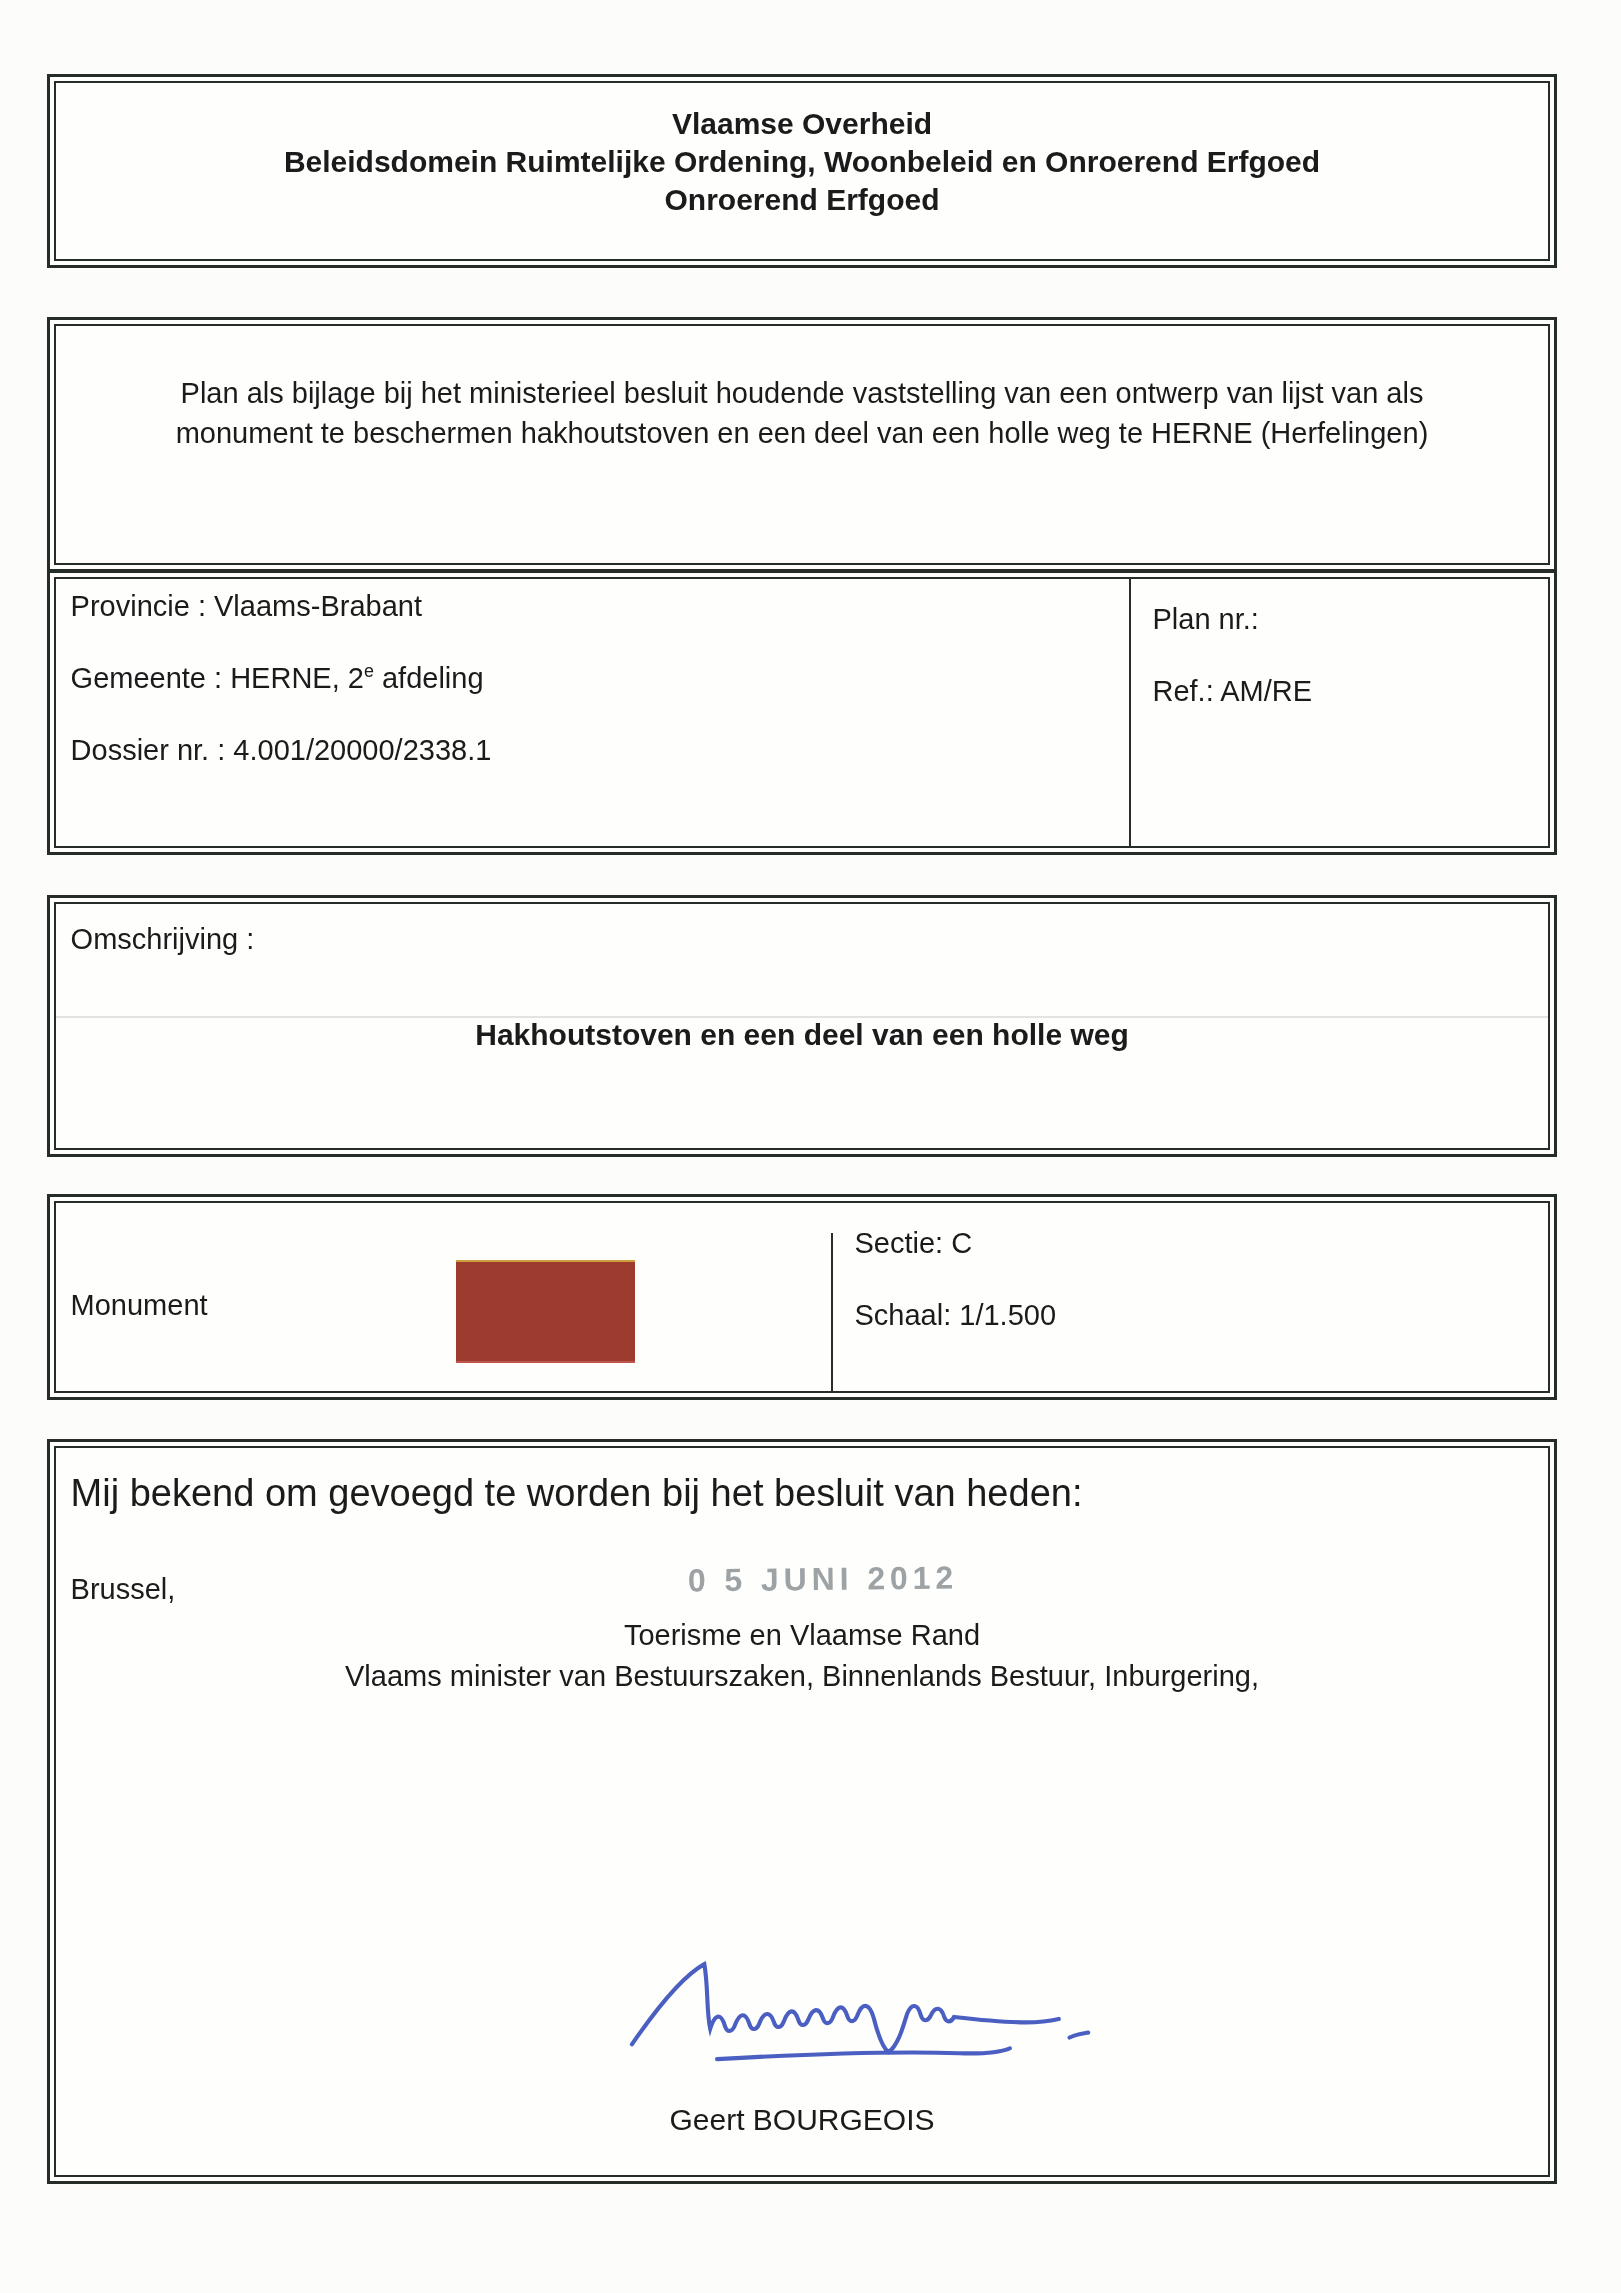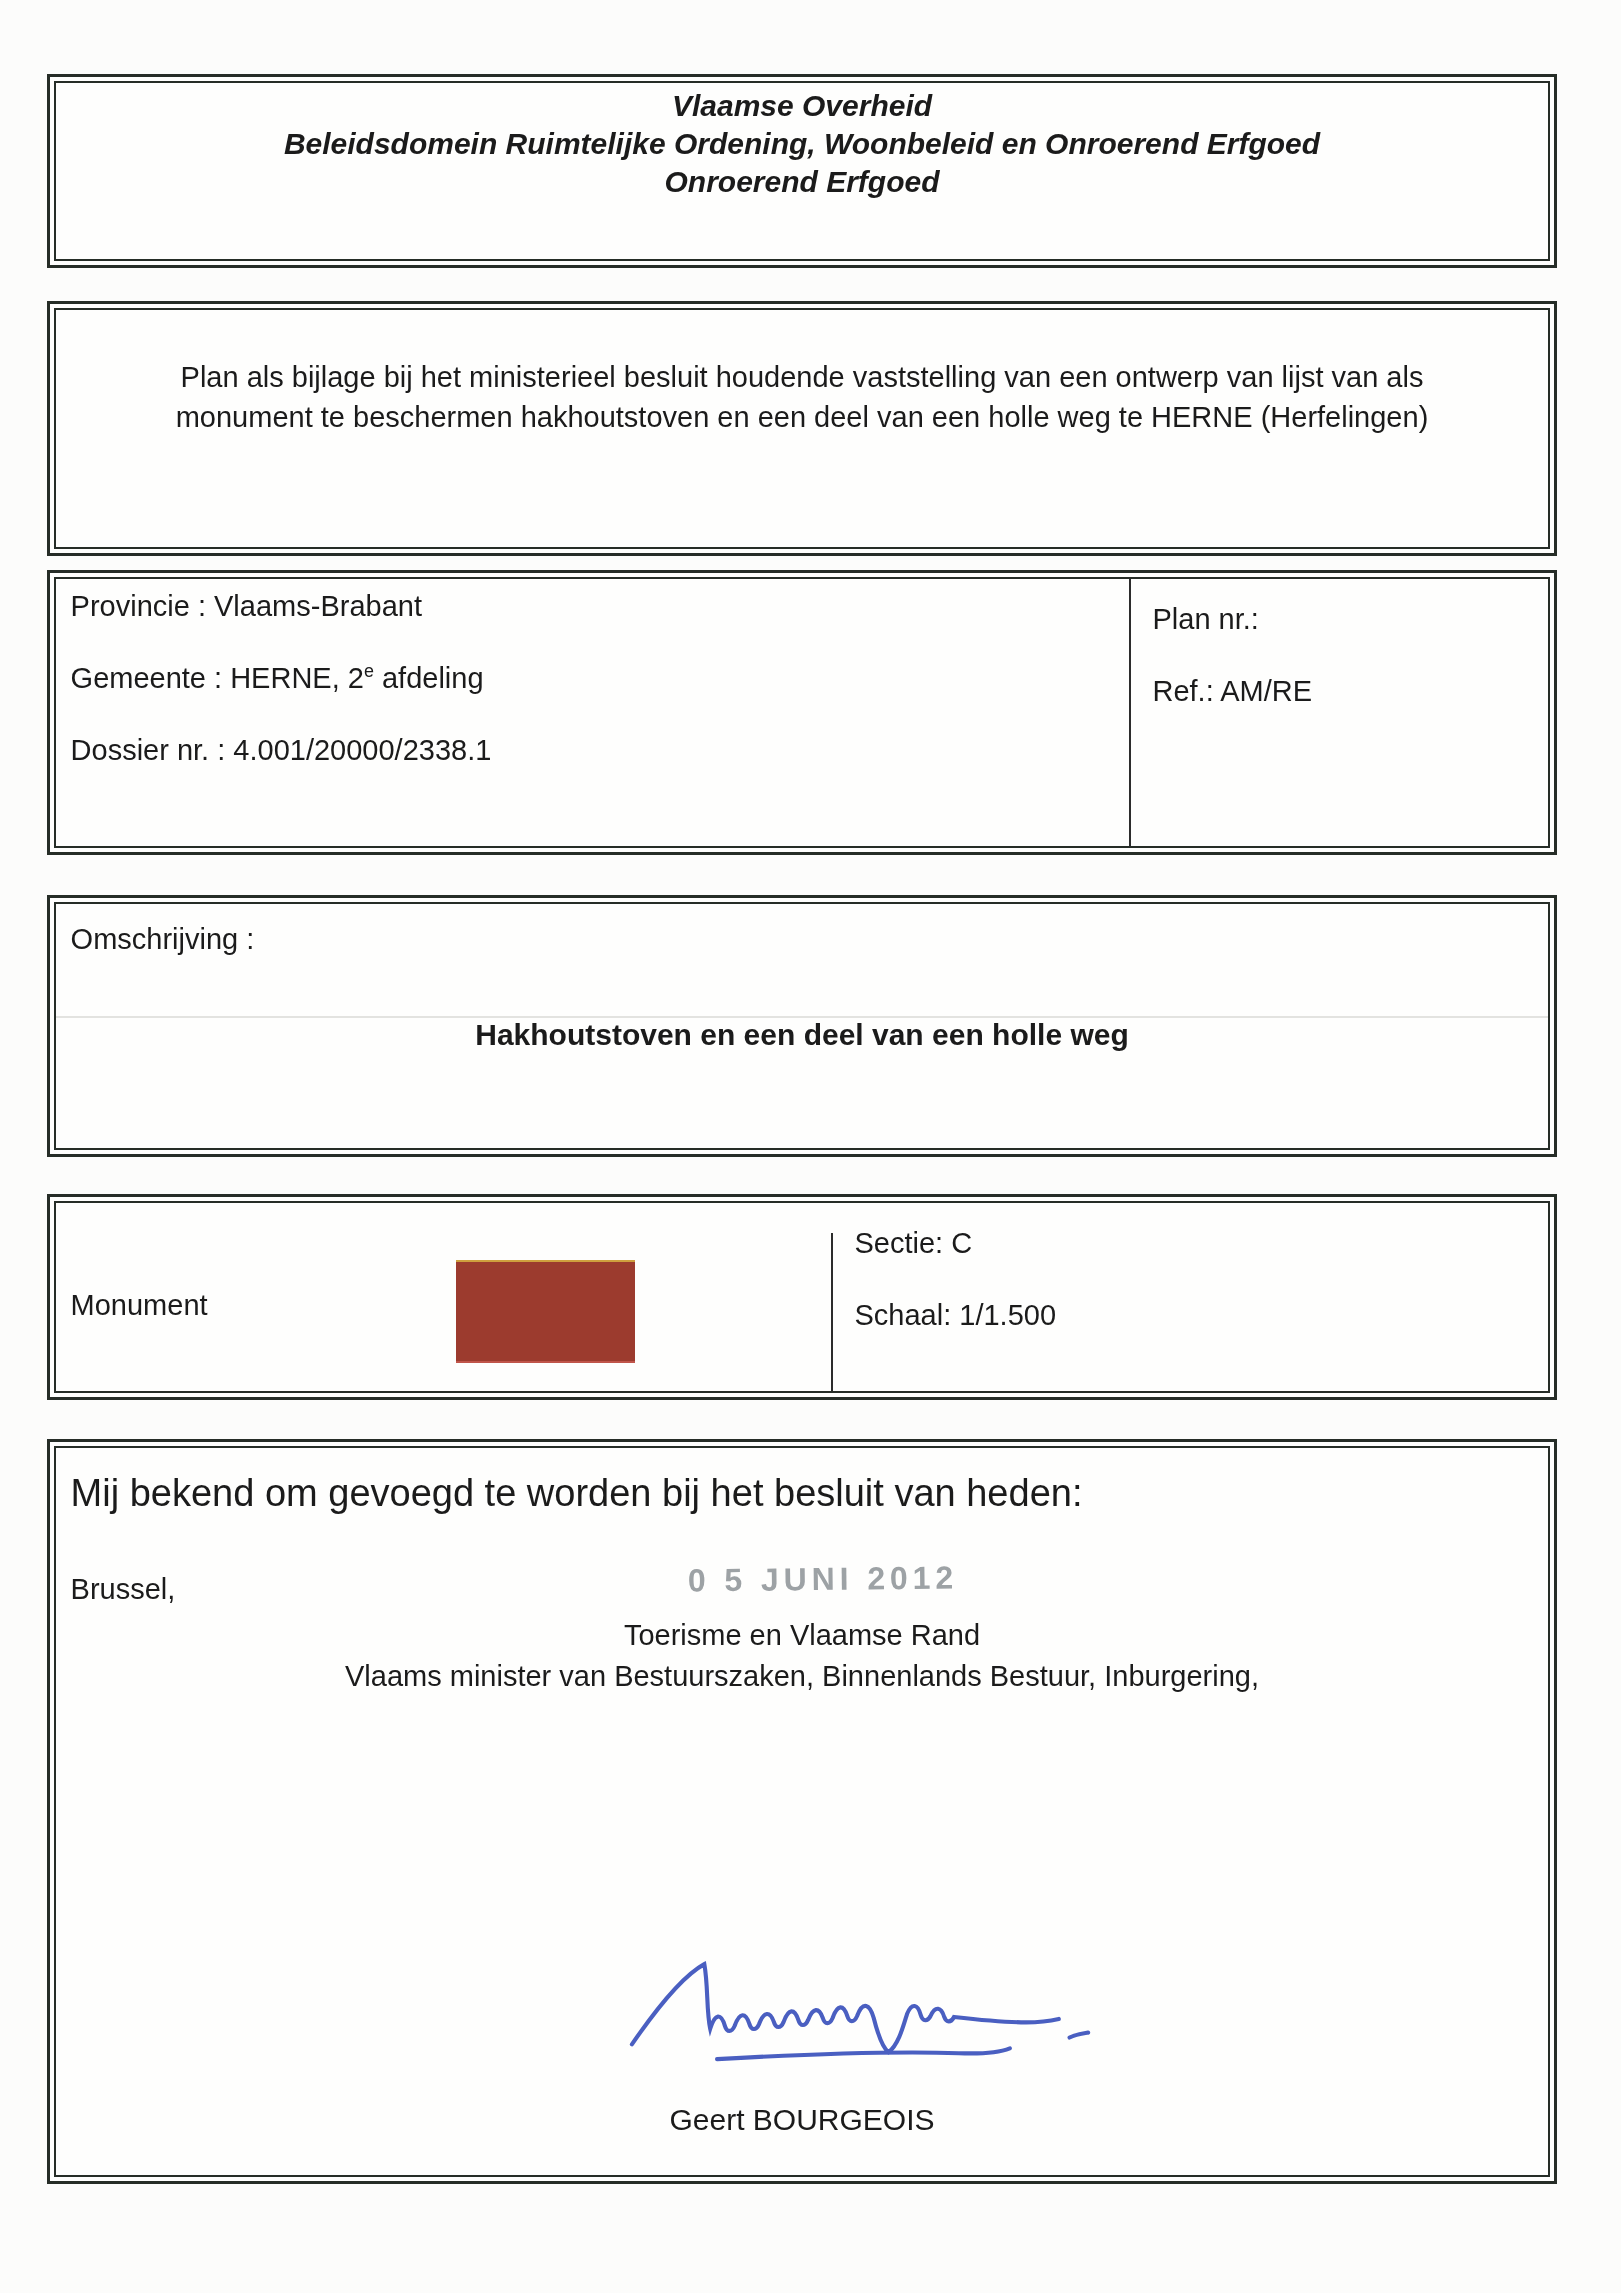--- a/index.html
+++ b/index.html
@@ -17,28 +17,28 @@
     box-sizing:border-box;
     border:3.9px solid #262d27;
     background:#fefefd;
   }
   .box .inner{
     position:absolute;left:3.9px;top:3.9px;right:3.9px;bottom:3.9px;
     border:2px solid #262d27;
     overflow:hidden;
   }
   #box-header{top:74px;height:194px;}
-  #box-plan{top:301px;height:255px;}
+  #box-plan{top:317px;height:255px;}
   #box-info{top:570px;height:285px;}
   #box-omschrijving{top:895px;height:262px;}
   #box-legend{top:1194px;height:206px;}
   #box-signature{top:1439px;height:745px;}
 
   .center-lines{text-align:center;}
-  #box-header .center-lines{padding-top:4px;font-weight:bold;font-size:30px;line-height:38px;font-style:italic;}
+  #box-header .center-lines{padding-top:22px;font-weight:bold;font-size:30px;line-height:38px;}
   #box-plan .center-lines{padding-top:47px;font-size:29px;line-height:40px;}
 
   
   .col{position:absolute;top:0;bottom:0;box-sizing:border-box;}
   #box-info .col-left{left:0;width:1075px;border-right:2px solid #2c2c2c;padding:9.8px 0 0 14.7px;}
   #box-info .col-right{left:1077px;right:0;padding:23.5px 0 0 19.6px;}
   #box-info .line{font-size:29px;line-height:35px;margin-bottom:37px;}
   sup{font-size:0.62em;vertical-align:super;line-height:0;}
 
   

